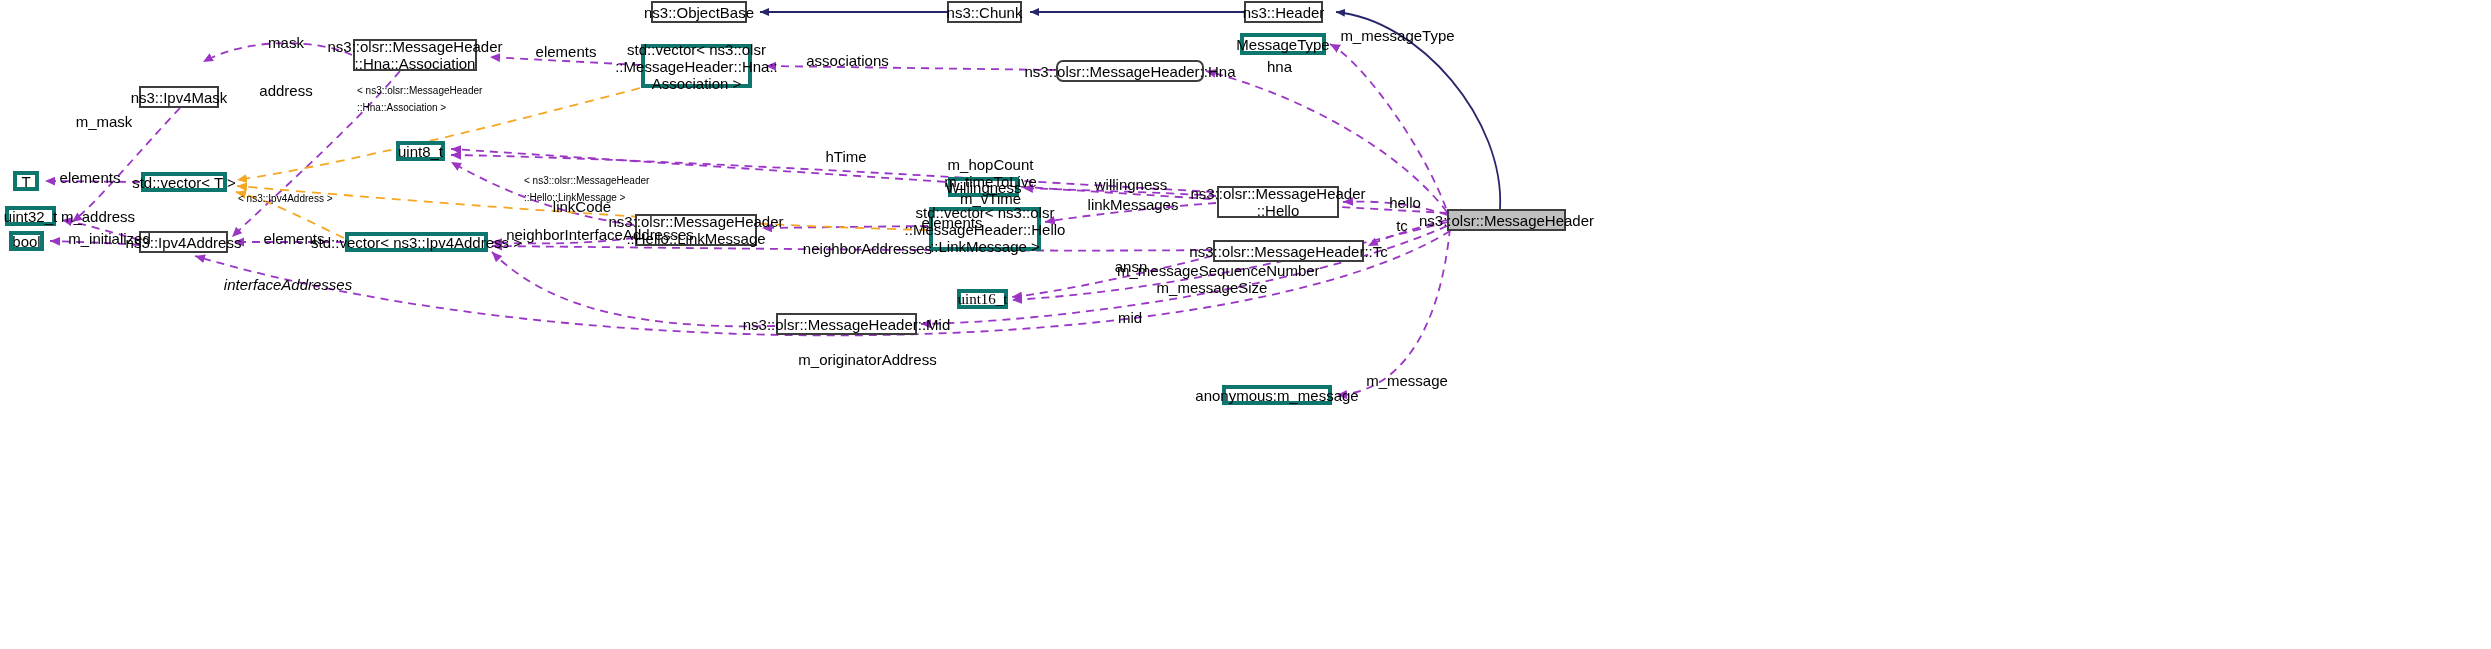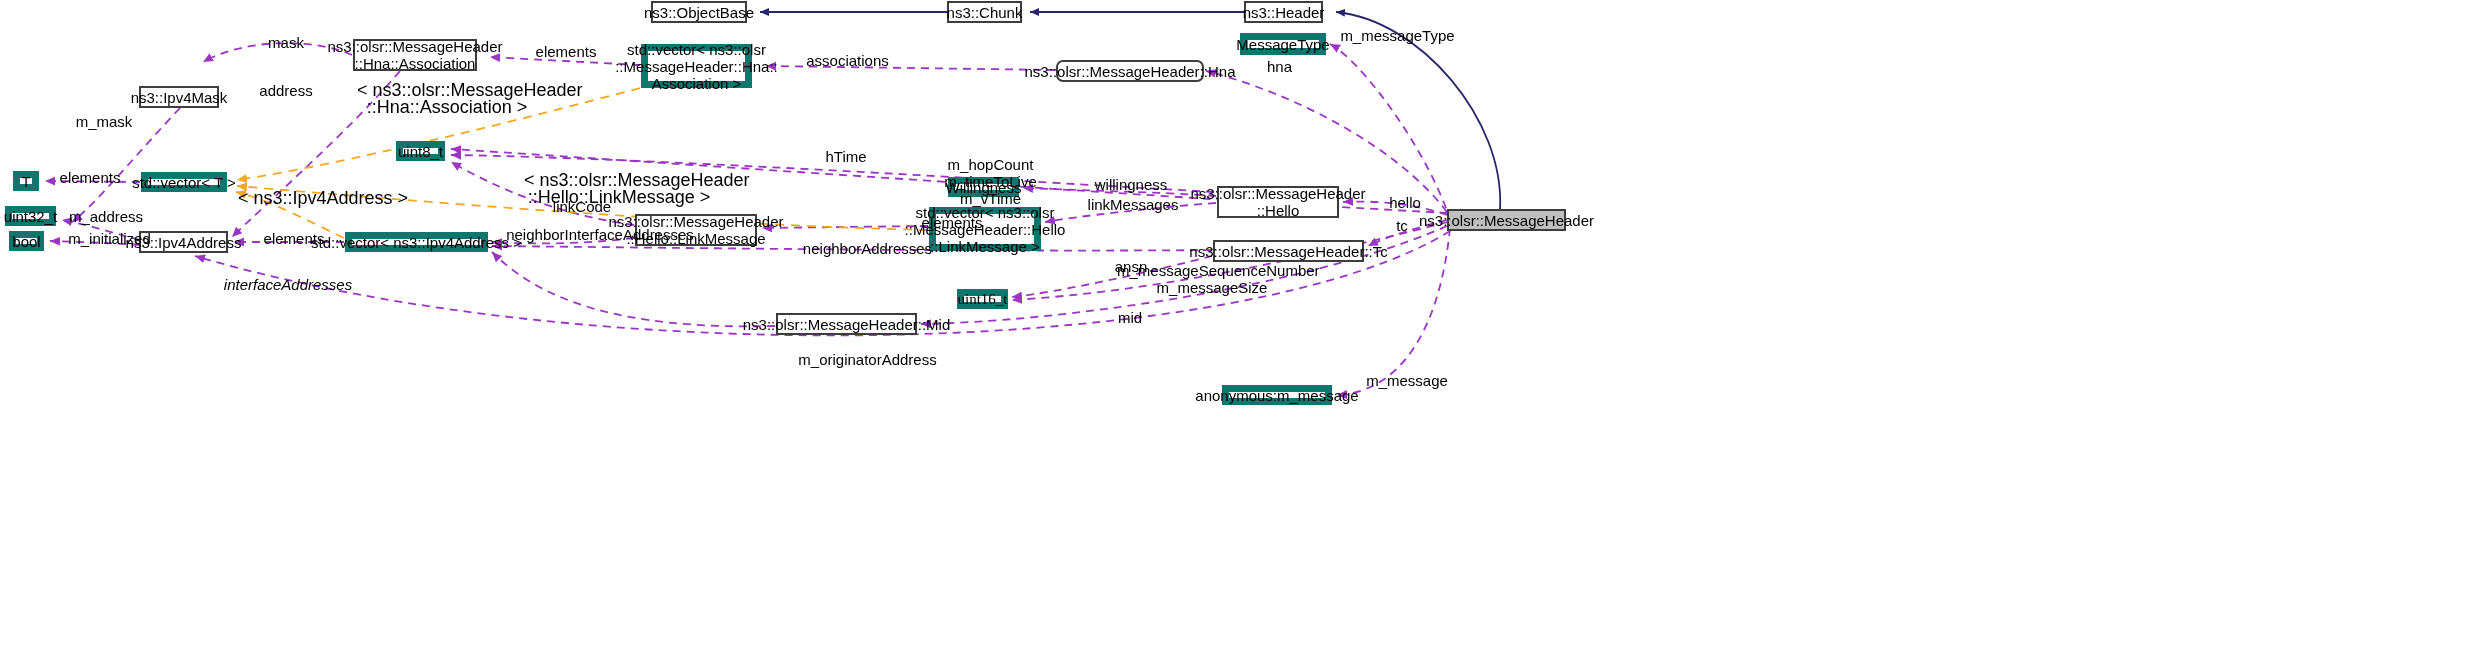--- a/index.html
+++ b/index.html
@@ -36,41 +36,41 @@
     line-height: 17px;
     color: #000000;
     background: #ffffff;
     white-space: pre;
     padding: 1px 5px;
   }
   .node.solid {
     border: 2px solid #3d3d3d;
   }
   .node.faint {
-    border: 7px solid #0f766e;
+    border: 4px solid #0f766e;
   }
   .node.current {
     border: 2px solid #3d3d3d;
     background: #bfbfbf;
   }
   .edge-label {
     position: absolute;
     font-size: 15px;
     line-height: 17px;
     color: #000000;
     text-align: center;
     white-space: pre;
     background: transparent;
   }
   .tmpl-label {
     position: absolute;
-    font-size: 18px;
+    font-size: 10px;
     line-height: 17px;
     color: #000000;
-    text-align: center;
+    text-align: left;
     white-space: pre;
   }
 </style>
 </head>
 <body>
 
 <div id="diagram-root">
 
   <svg id="edge-layer" viewBox="0 0 2491 649" width="2491" height="649" xmlns="http://www.w3.org/2000/svg">
     <defs>
@@ -178,21 +178,21 @@
       <div class="edge-label" style="left: 68px; top: 113px; width: 72px;">m_mask</div>
       <div class="edge-label" style="left: 938px; top: 112px; width: 105px; margin-top: 44px;">m_hopCount
 m_timeToLive
 m_vTime</div>
       <div class="edge-label" style="left: 818px; top: 148px; width: 56px;">hTime</div>
       <div class="edge-label" style="left: 50px; top: 169px; width: 80px;">elements</div>
       <div class="edge-label" style="left: 1086px; top: 176px; width: 90px;">willingness</div>
       <div class="edge-label" style="left: 1382px; top: 194px; width: 46px;">hello</div>
       <div class="edge-label" style="left: 1083px; top: 196px; width: 100px;">linkMessages</div>
       <div class="edge-label" style="left: 546px; top: 198px; width: 72px;">linkCode</div>
-      <div class="edge-label" style="left: 62px; top: 208px; width: 88px;">m_address</div>
+      <div class="edge-label" style="left: 54px; top: 208px; width: 88px;">m_address</div>
       <div class="edge-label" style="left: 912px; top: 214px; width: 80px;">elements</div>
       <div class="edge-label" style="left: 1387px; top: 217px; width: 30px;">tc</div>
       <div class="edge-label" style="left: 505px; top: 226px; width: 190px;">neighborInterfaceAddresses</div>
       <div class="edge-label" style="left: 62px; top: 230px; width: 95px;">m_initialized</div>
       <div class="edge-label" style="left: 254px; top: 230px; width: 80px;">elements</div>
       <div class="edge-label" style="left: 800px; top: 240px; width: 135px;">neighborAddresses</div>
       <div class="edge-label" style="left: 1106px; top: 258px; width: 50px;">ansn</div>
       <div class="edge-label" style="left: 1117px; top: 262px; width: 190px;">m_messageSequenceNumber
 m_messageSize</div>
       <div class="edge-label" style="left: 219px; top: 276px; width: 138px; font-style: italic;">interfaceAddresses</div>

